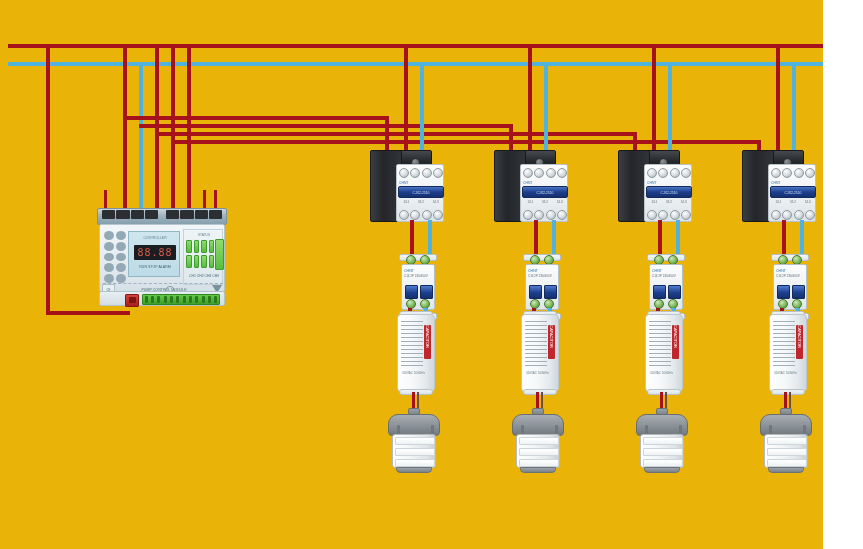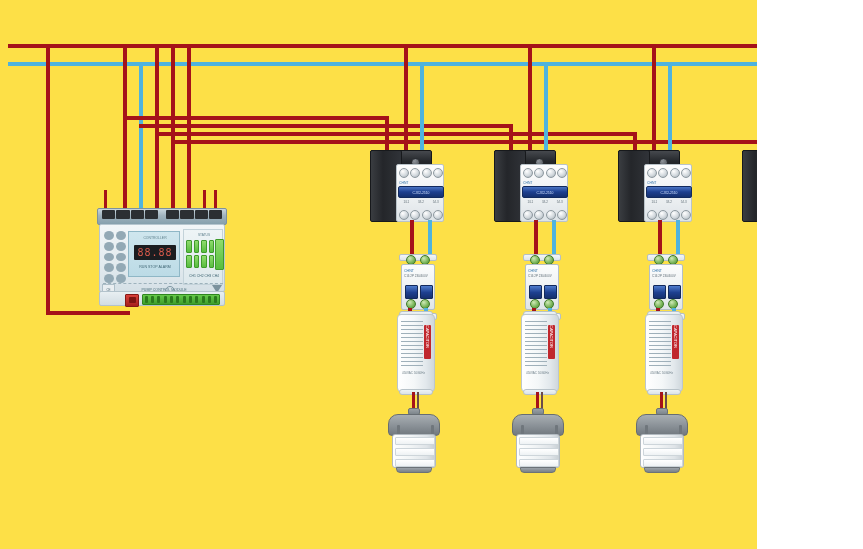--- a/index.html
+++ b/index.html
@@ -1,18 +1,18 @@
 <!DOCTYPE html>
 <html><head>
 <meta charset="utf-8">
 <title>Wiring Diagram</title>
 <style>
   html,body{margin:0;padding:0;background:#ffffff;}
   body{font-family:"Liberation Sans",sans-serif;}
-  #stage{position:relative;width:757px;height:549px;background:#fde047;overflow:hidden;}
+  #stage{position:relative;width:823px;height:549px;background:#eab308;overflow:hidden;}
   .wire{position:absolute;}
   .wire.red{background:#a51219;}
   .wire.blue{background:#4fb3de;}
   .wire.h{height:4px;}
   .wire.v{width:4px;}
   .wire.redthin{background:#a51219;}
 
   
   .controller{position:absolute;left:97px;top:208px;width:130px;height:100px;}
   .ctl-rail{position:absolute;left:0;top:0;width:130px;height:17px;

